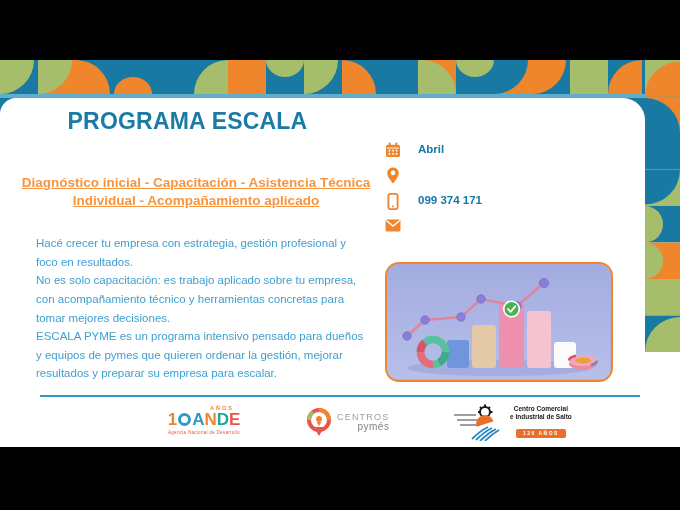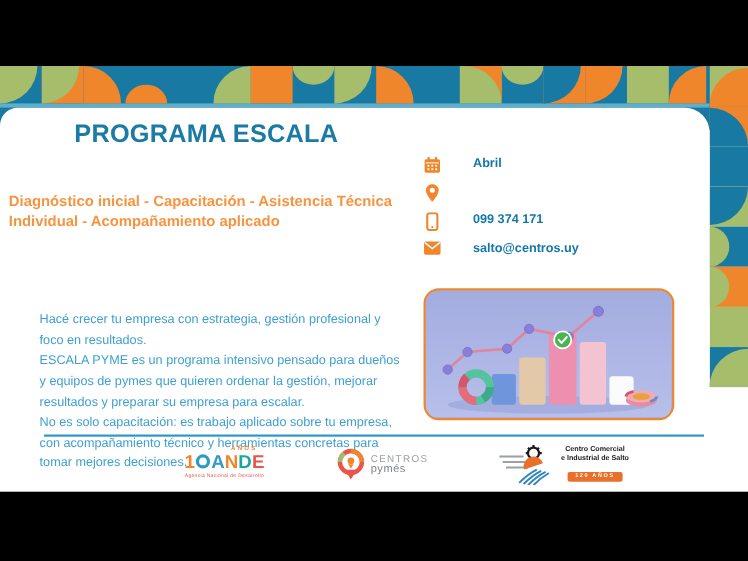--- a/index.html
+++ b/index.html
@@ -17,28 +17,28 @@
   .band-top { position:absolute; top:0; left:0; }
   .band-right { position:absolute; top:0; right:0; }
 
   
   .card { position:absolute; top:38px; left:0; width:645px; height:250px;
           background:#fff; border-radius:16px 22px 0 0;padding-left:24px; }
 
   
   .title { position:absolute; top:10px; left:0; width:375px; text-align:center;
            color:#1B7BA4; font-size:23px; font-weight:700; line-height:1.18; letter-spacing:.2px; }
-  .subtitle { position:absolute; top:76px; left:8px; width:352px; 
-              color:#F79440; font-size:13.5px; font-weight:700; line-height:1.3; }
+  .subtitle { position:absolute; top:76px; left:20px; width:352px; text-align:center;
+              color:#F79440; font-size:13.5px; font-weight:700; line-height:1.3;text-decoration:underline; }
   .body-text { position:absolute; top:136px; left:36px; width:334px;
-               color:#3E9FD0; font-size:11.5px; line-height:1.62;margin-top:48px; }
+               color:#3E9FD0; font-size:11.5px; line-height:1.62; }
 
   
   .contact { position:absolute; top:44px; left:385px; width:240px; display:flex; flex-direction:column; gap:9px; }
-  .c-row { display:grid; grid-template-columns:23px 1fr; column-gap:22px; align-items:start; }
+  .c-row { display:grid; grid-template-columns:23px 1fr; column-gap:10px; align-items:start; }
   .c-row svg { margin-top:0; }
   .c-text { color:#1478A6; font-size:11.5px; font-weight:700; line-height:1.35; }
 
   
   .illus { position:absolute; top:164px; left:385px; width:228px; height:120px;
            border:2.5px solid #F0862C; border-radius:14px; overflow:hidden; background:#A9B2E5; }
   .illus svg { display:block; }
 
   
   .divider { position:absolute; top:297px; left:40px; width:600px; height:2px; background:#2E96C8; }
@@ -47,21 +47,21 @@
   
   .ande { position:absolute; left:160px; top:2px; width:88px; text-align:center; }
   .ande-anos { font-size:5.5px; font-weight:700; color:#F0862C; letter-spacing:2px; text-align:right; padding-right:14px; }
   .ande-main { font-size:17px; font-weight:800; line-height:1; display:flex; justify-content:center; align-items:center; }
   .ande-zero { display:inline-block; width:13px; height:13px; border:3.5px solid #2E9BC6; border-radius:50%; margin:0 1px; }
   .l-a{color:#2E9BC6}.l-1{color:#F0862C}.l-n{color:#F0862C}.l-d{color:#18A99E}.l-e{color:#E8554B}
   .ande-tag { margin-top:2px; font-size:4.5px; color:#E8554B; letter-spacing:.3px; }
 
   
   .centros { position:absolute; left:306px; top:4px; display:flex; align-items:center; gap:5px; }
-  .centros-text { line-height:1; }
+  .centros-text { line-height:1;text-align:right; }
   .centros-top { font-size:9px; letter-spacing:1.2px; color:#9AA0A4; font-weight:400; }
   .centros-bottom { font-size:10px; color:#7D8287; font-weight:400; letter-spacing:.5px; }
 
   
   .salto { position:absolute; left:452px; top:0; display:flex; align-items:center; gap:6px; }
   .salto-text { text-align:center; }
   .salto-name { font-size:6.5px; font-weight:700; color:#1a1a1a; line-height:1.25; }
   .salto-badge { display:inline-block; margin-top:2px; background:#E8702A; color:#fff;
                  font-size:5px; font-weight:700; letter-spacing:1.5px; padding:1.5px 7px; border-radius:2px; }
 </style>
@@ -119,22 +119,22 @@
     <div class="card">
 
       <h1 class="title">
         <span>PROGRAMA ESCALA</span><br>
       </h1>
 
       <div class="subtitle">Diagnóstico inicial - Capacitación - Asistencia Técnica Individual - Acompañamiento aplicado</div>
 
       <div class="body-text">
         <p>Hacé crecer tu empresa con estrategia, gestión profesional y foco en resultados.</p>
+        <p>No es solo capacitación: es trabajo aplicado sobre tu empresa, con acompañamiento técnico y herramientas concretas para tomar mejores decisiones.</p>
         <p>ESCALA PYME es un programa intensivo pensado para dueños y equipos de pymes que quieren ordenar la gestión, mejorar resultados y preparar su empresa para escalar.</p>
-        <p>No es solo capacitación: es trabajo aplicado sobre tu empresa, con acompañamiento técnico y herramientas concretas para tomar mejores decisiones.</p>
       </div>
 
       <div class="contact">
         <div class="c-row">
           <svg width="16" height="16" viewBox="0 0 16 16">
             <rect x="1" y="2.8" width="14" height="12.2" rx="1.6" fill="#F0862C"></rect>
             <rect x="3.6" y="0.6" width="2.1" height="4" rx="1" fill="#F0862C"></rect>
             <rect x="10.3" y="0.6" width="2.1" height="4" rx="1" fill="#F0862C"></rect>
             <rect x="2" y="5.6" width="12" height="0.9" fill="#fff"></rect>
             <g fill="#fff">
@@ -159,21 +159,20 @@
             <rect x="3.4" y="0.9" width="9.2" height="15.2" rx="2" fill="none" stroke="#F0862C" stroke-width="1.9"></rect>
             <circle cx="8" cy="13.4" r="1" fill="#F0862C"></circle>
           </svg>
           <span class="c-text">099 374 171</span>
         </div>
         <div class="c-row">
           <svg width="16" height="13" viewBox="0 0 16 13">
             <rect x="0.5" y="0.5" width="15" height="12" rx="1.6" fill="#F0862C"></rect>
             <path d="M1.2,1.5 L8,7 L14.8,1.5" fill="none" stroke="#fff" stroke-width="1.4"></path>
           </svg>
-          <span class="c-text">salto@centros.uy</span>
         </div>
       </div>
 
       <div class="illus">
         <svg width="223" height="115" viewBox="0 0 223 115">
           <defs>
             <linearGradient id="bgGrad" x1="0" y1="0" x2="0" y2="1">
               <stop offset="0" stop-color="#A2ACDF"></stop>
                 <stop offset="1" stop-color="#B7BFEA"></stop>
             </linearGradient>

